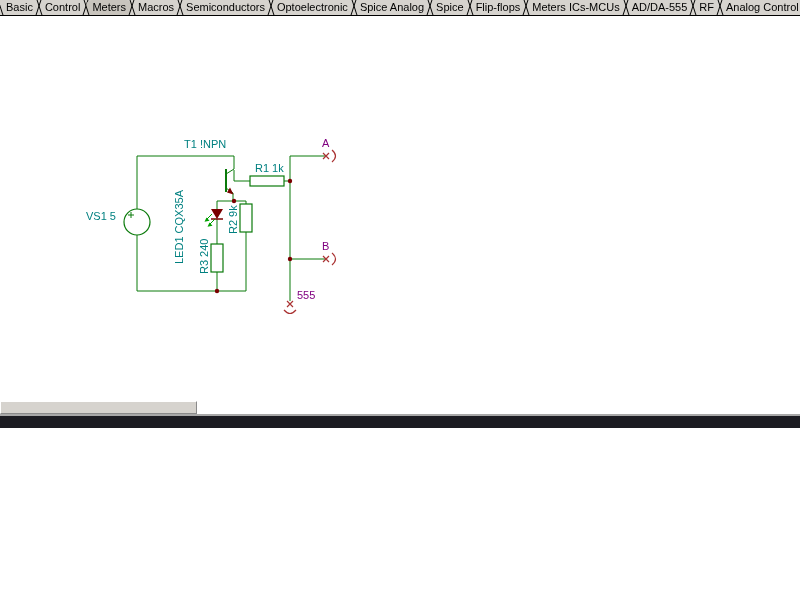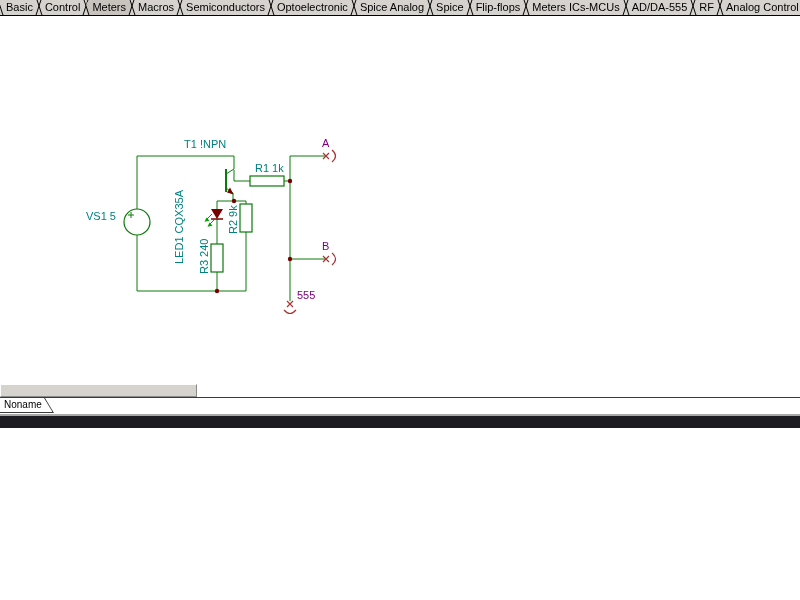--- a/index.html
+++ b/index.html
@@ -145,21 +145,16 @@
       <text class="label node" x="322" y="146">A</text>
       <text class="label node" x="322" y="249">B</text>
       <text class="label node" x="297" y="298">555</text>
     </svg>
 
     <div class="hscroll">
       <div class="hthumb"></div>
     </div>
   </div>
 
-  <div class="sheetrow">
-    <div class="sheettab-outer">
-      <div class="sheettab-inner">Noname</div>
-    </div>
-  </div>
 
   <div class="statusline"></div>
   <div class="bottombar"></div>
 </div>
 
 </body></html>

